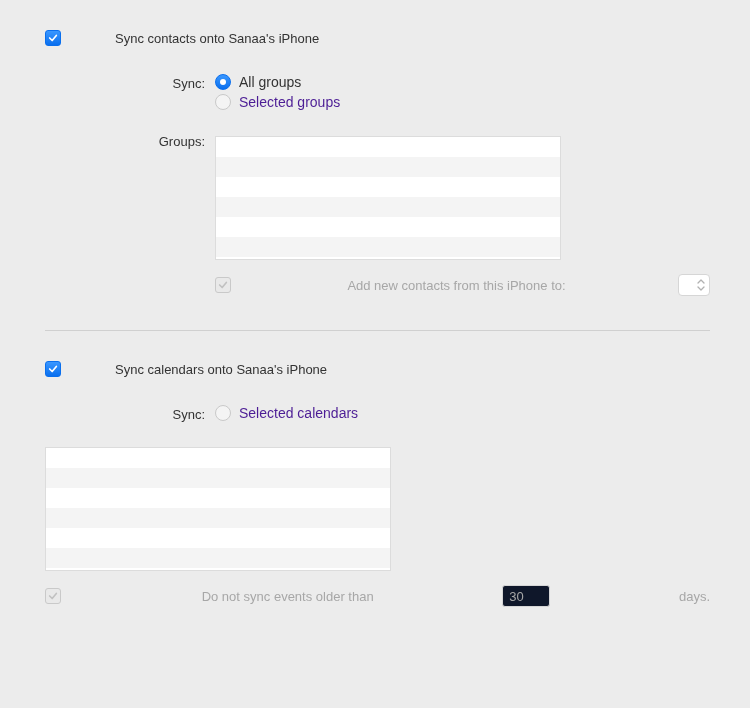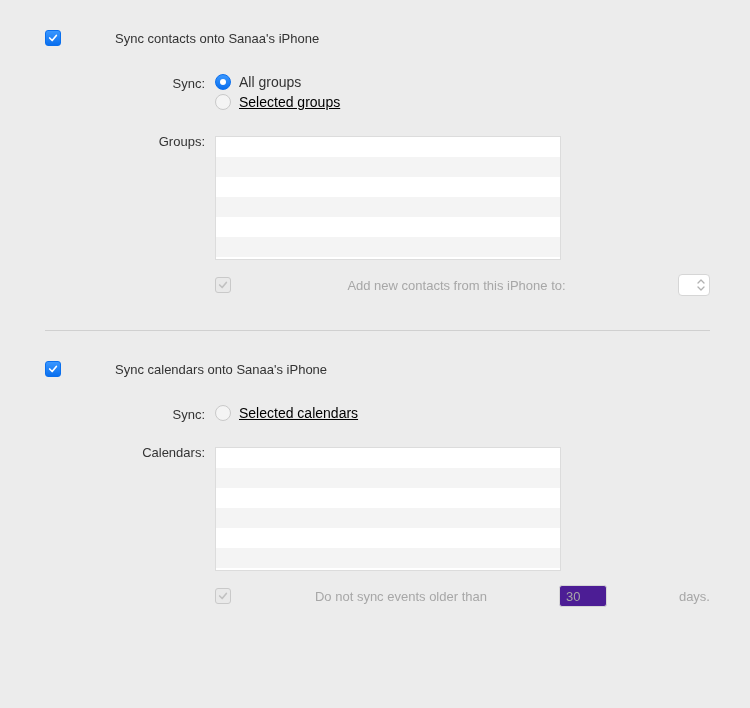--- a/index.html
+++ b/index.html
@@ -97,21 +97,21 @@
       background: #fff;
       border-radius: 50%;
     }
     .radio.unselected-disabled {
       background: #f4f4f4;
       border: 1px solid #c9c9c9;
     }
     .radio-label {
       font-size: 14px;
     }
-    .radio-label.disabled { color: #000000; text-decoration: underline; }
+    .radio-label.disabled { color: #4c1d95; }
     .listbox {
       width: 346px;
       height: 124px;
       border: 1px solid #dcdcdc;
       background: #fff;
       margin-top: 4px;
     }
     .listbox .row {
       height: 20px;
     }
@@ -141,21 +141,21 @@
       align-items: center;
       justify-content: center;
       position: relative;
     }
     .popup svg { width: 8px; height: 12px; opacity: 0.5; position: absolute; right: 4px; }
     .num-input {
       width: 48px;
       height: 22px;
       border: 1px solid #d6d6d6;
       border-radius: 3px;
-      background: #4c1d95;
+      background: #0f172a;
       color: #a7a7a7;
       font-size: 13px;
       padding: 0 6px;
       margin: 0 6px;
       display: inline-flex;
       align-items: center;
     }
     .inline-flex {
       display: flex;
       align-items: center;
@@ -236,21 +236,20 @@
       <div class="form-label-col">Sync:</div>
       <div class="form-control-col">
         <div class="radio-row">
           <span class="radio unselected-disabled"></span>
           <span class="radio-label disabled">Selected calendars</span>
         </div>
       </div>
     </div>
 
     <div class="form-row spacer-top">
-      <div class="form-label-col">Calendars:</div>
       <div class="form-control-col">
         <div class="listbox">
           <div class="row"></div>
           <div class="row alt"></div>
           <div class="row"></div>
           <div class="row alt"></div>
           <div class="row"></div>
           <div class="row alt"></div>
         </div>
         <div class="footer-row inline-flex">

